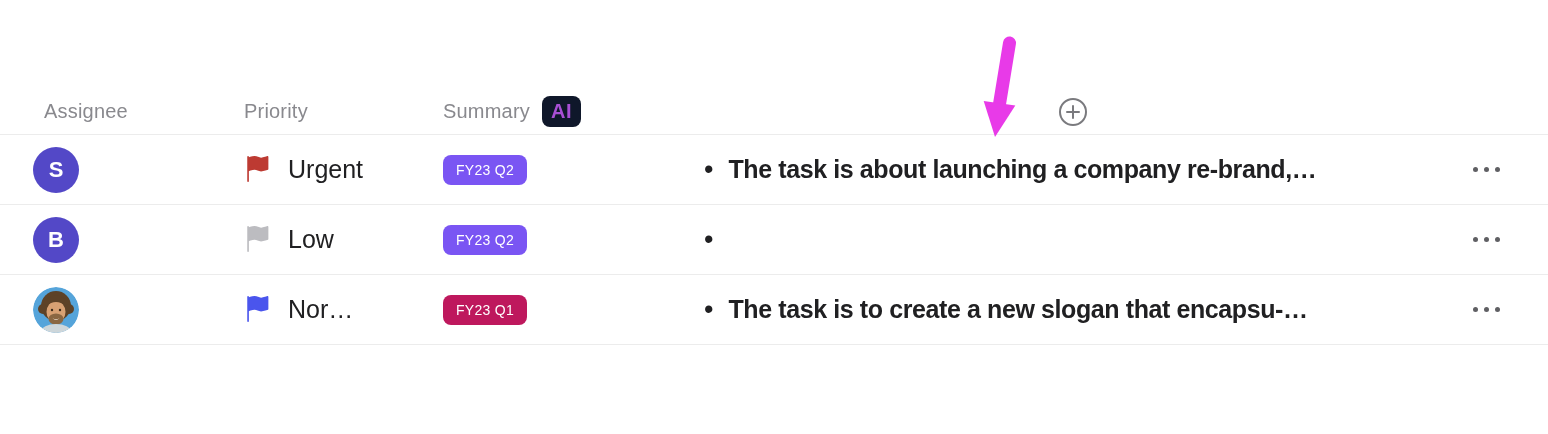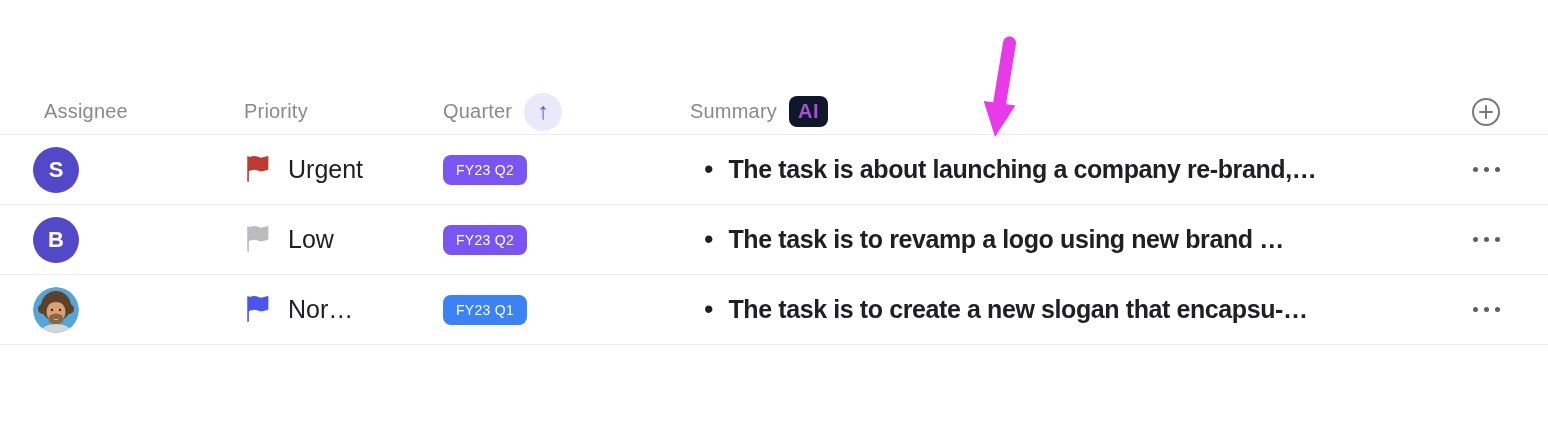--- a/index.html
+++ b/index.html
@@ -110,24 +110,20 @@
   <div class="table">
 
     <div class="trow thead">
       <div class="hcell">
         <span class="col-label">Assignee</span>
       </div>
       <div class="hcell">
         <span class="col-label">Priority</span>
       </div>
       <div class="hcell">
-        <span class="col-label">Quarter</span>
-        <span class="sort-chip" style="color: rgb(90, 85, 214);">↑</span>
-      </div>
-      <div class="hcell">
         <span class="col-label">Summary</span>
         <span class="ai-badge">AI</span>
       </div>
       <div class="add-col">
         <span style="display:flex;">
           <svg width="30" height="30" viewBox="0 0 30 30">
             <circle cx="15" cy="15" r="13" fill="none" stroke="#7a7a7e" stroke-width="2"></circle>
             <path d="M15 9 V21 M9 15 H21" stroke="#7a7a7e" stroke-width="2" stroke-linecap="round"></path>
           </svg>
         </span>
@@ -172,21 +168,20 @@
             <path d="M14.778.085A.5.5 0 0 1 15 .5V8a.5.5 0 0 1-.314.464L14.5 8l.186.464-.003.001-.006.003-.023.009a12 12 0 0 1-.397.15c-.264.095-.631.223-1.047.35-.816.252-1.879.523-2.71.523-.847 0-1.548-.28-2.158-.525l-.028-.01C7.68 8.71 7.14 8.5 6.5 8.5c-.7 0-1.638.23-2.437.477A20 20 0 0 0 3 9.342V15.5a.5.5 0 0 1-1 0V.5a.5.5 0 0 1 1 0v.282c.226-.079.496-.17.79-.26C4.606.272 5.67 0 6.5 0c.84 0 1.524.277 2.121.519l.043.018C9.286.788 9.828 1 10.5 1c.7 0 1.638-.23 2.437-.477a20 20 0 0 0 1.349-.476l.019-.007.004-.002h.001a.5.5 0 0 1 .468.047z"></path>
           </svg>
         </span>
         <span>Low</span>
       </div>
       <div>
         <span class="quarter-badge" style="background: rgb(122, 85, 243);">FY23 Q2</span>
       </div>
       <div class="summary-cell">
         <span class="summary-bullet">•</span>
-        <span class="summary-text">The task is to revamp a logo using new brand …</span>
       </div>
       <div class="row-menu">
         <span style="display:flex;gap:6px;">
           <span class="dot"></span>
             <span class="dot"></span>
             <span class="dot"></span>
         </span>
       </div>
     </div>
 
@@ -215,21 +210,21 @@
       </div>
       <div class="priority-cell">
         <span class="flag-icon" style="color: rgb(74, 85, 237);">
           <svg width="26" height="28" viewBox="0 0 16 16" fill="currentColor">
             <path d="M14.778.085A.5.5 0 0 1 15 .5V8a.5.5 0 0 1-.314.464L14.5 8l.186.464-.003.001-.006.003-.023.009a12 12 0 0 1-.397.15c-.264.095-.631.223-1.047.35-.816.252-1.879.523-2.71.523-.847 0-1.548-.28-2.158-.525l-.028-.01C7.68 8.71 7.14 8.5 6.5 8.5c-.7 0-1.638.23-2.437.477A20 20 0 0 0 3 9.342V15.5a.5.5 0 0 1-1 0V.5a.5.5 0 0 1 1 0v.282c.226-.079.496-.17.79-.26C4.606.272 5.67 0 6.5 0c.84 0 1.524.277 2.121.519l.043.018C9.286.788 9.828 1 10.5 1c.7 0 1.638-.23 2.437-.477a20 20 0 0 0 1.349-.476l.019-.007.004-.002h.001a.5.5 0 0 1 .468.047z"></path>
           </svg>
         </span>
         <span>Nor…</span>
       </div>
       <div>
-        <span class="quarter-badge" style="background: #3b82f6;">FY23 Q1</span>
+        <span class="quarter-badge" style="background: #be185d;">FY23 Q1</span>
       </div>
       <div class="summary-cell">
         <span class="summary-bullet">•</span>
         <span class="summary-text">The task is to create a new slogan that encapsu-…</span>
       </div>
       <div class="row-menu">
         <span style="display:flex;gap:6px;">
           <span class="dot"></span>
             <span class="dot"></span>
             <span class="dot"></span>

